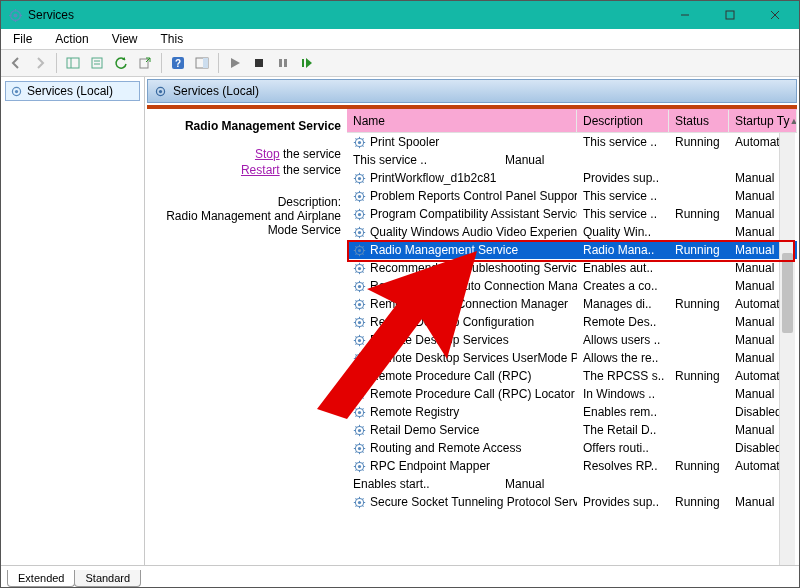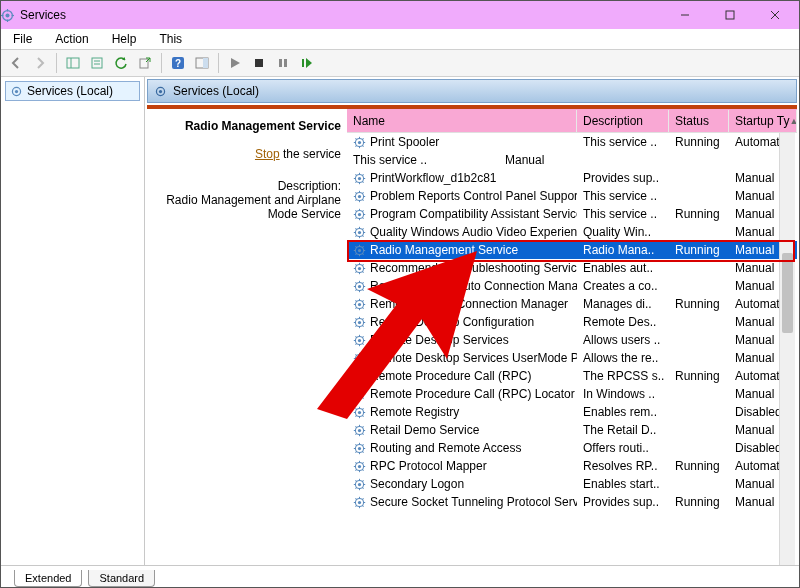--- a/index.html
+++ b/index.html
@@ -11,21 +11,21 @@
     color: #000;
     width: 800px;
     height: 588px;
     overflow: hidden;
     border: 1px solid #555;
     position: relative;
   }
   
   .titlebar {
     display: flex; align-items: center; justify-content: space-between;
-    height: 28px; padding: 0 2px 0 0; background: #f0abfc; text-align: right;
+    height: 28px; padding: 0 2px 0 8px; background: #14b8a6; text-align: right;
   }
   .titlebar-left { display: flex; align-items: center; gap: 6px; }
   .titlebar-title { font-size: 12px; }
   .win-controls { display: flex; align-items: center; }
   .win-btn { width: 45px; height: 28px; display:flex; align-items:center; justify-content:center; }
   .win-btn svg { width: 10px; height: 10px; }
   
   .menubar { display:flex; align-items:center; height:20px; padding:0 4px; gap:7px; background:#fff; }
   .menu-item { padding: 2px 8px; }
   
@@ -34,40 +34,40 @@
   .tb-sep { width:1px; height:20px; background:#c8c8c8; margin:0 3px; }
   
   .main-area { display:flex; height: calc(588px - 28px - 20px - 28px - 22px - 2px); text-align: right; }
   .left-tree { width:150px; border-right:1px solid #c8c8c8; padding:4px; }
   .tree-item { display:flex; align-items:center; gap:4px; padding:2px 4px; border:1px solid #8daed6; background:#e5f3ff; font-size:12px; }
   .right-panel { flex:1; display:flex; flex-direction:column; }
   .panel-header { height:24px; background:#a8c6e4; background:linear-gradient(#d6e5f5,#a8c6e4); border:1px solid #7ba1c9; display:flex; align-items:center; gap:6px; padding:0 6px; margin:2px; font-size:12px; }
   .panel-body { flex:1; display:flex; border-top:4px solid #c2410c; margin:0 2px; position:relative; }
   .detail-pane { width:200px; padding:10px 6px 6px 6px; }
   .detail-title { font-weight: bold; font-size:12px; margin-bottom:14px; }
-  .detail-link { color:#a16207; text-decoration: underline; cursor:pointer; }
+  .detail-link { color:#a21caf; text-decoration: underline; cursor:pointer; }
   .detail-line { margin-bottom:2px; }
   .detail-desc-label { margin-top:18px; }
   .list-pane { flex:1; border-left: none; position:relative; }
   .list-header { display:flex; align-items:center; height:24px; background:#f9a8d4; border-bottom:1px solid #e0e0e0; }
   .list-header .col { padding:4px 6px; border-right:1px solid #e8e8e8; overflow:hidden; white-space:nowrap; text-overflow: ellipsis; display:flex; align-items:center; justify-content:space-between;}
   .list-rows { overflow:hidden; }
   .row { display:flex; align-items:center; height:18px; }
   .row .cell { padding:0 6px; overflow:hidden; white-space:nowrap; text-overflow:ellipsis; display:flex; align-items:center; gap:4px; }
   .row.selected { background:#0a64d1; color:#fff; }
   .col-name { width:230px; }
   .col-desc { width:92px; }
   .col-status { width:60px; }
   .col-startup { width:68px; }
   .hl-box { position:absolute; border:2px solid #d80000; pointer-events:none; }
   .scrollbar { position:absolute; right:2px; top:24px; bottom:0; width:16px; background:#f0f0f0; border-left:1px solid #d8d8d8; }
   .thumb { position:absolute; left:2px; right:2px; background:#c2c2c2; border-radius:2px; }
   
   .bottom-tabs { height:22px; display:flex; align-items:flex-end; padding-left:6px; border-top:1px solid #c8c8c8; background:#fff; }
-  .tab { border:1px solid #999; border-top:none; padding:2px 10px 2px 10px; font-size:11px; background:#f5f5f5; position:relative; border-radius:0 0 4px 4px; margin-right:-1px;margin-left:7px; }
+  .tab { border:1px solid #999; border-top:none; padding:2px 10px 2px 10px; font-size:11px; background:#f5f5f5; position:relative; border-radius:0 0 4px 4px; margin-right:-1px; }
   .tab.active { background:#fff; }
   
   .gear-icon { width:13px; height:13px; display:inline-block; }
   
   .big-arrow { position:absolute; pointer-events:none; }
 </style>
 </head>
 <body>
 
 <div class="titlebar">
@@ -102,21 +102,21 @@
           <line x1="1" y1="1" x2="9" y2="9" stroke="#333" stroke-width="1"></line>
           <line x1="9" y1="1" x2="1" y2="9" stroke="#333" stroke-width="1"></line>
         </svg>
       </div>
   </div>
 </div>
 
 <div class="menubar">
   <div class="menu-item">File</div>
   <div class="menu-item">Action</div>
-  <div class="menu-item">Help</div>
+  <div class="menu-item">View</div>
   <div class="menu-item">This</div>
 </div>
 
 <div class="toolbar">
   <div class="tb-btn">
       <svg width="14" height="14" viewBox="0 0 14 14">
         <path d="M9 2 L4 7 L9 12" fill="none" stroke="#888" stroke-width="2"></path>
       </svg>
     </div>
   <div class="tb-btn">
@@ -213,20 +213,23 @@
       <span>Services (Local)</span>
     </div>
 
     <div class="panel-body">
 
       <div class="detail-pane">
         <div class="detail-title">Radio Management Service</div>
         <div class="detail-line">
           <span class="detail-link">Stop</span><span> the service</span>
         </div>
+        <div class="detail-line">
+          <span class="detail-link">Restart</span><span> the service</span>
+        </div>
         <div class="detail-desc-label">Description:</div>
         <div>Radio Management and Airplane Mode Service</div>
       </div>
 
       <div class="list-pane">
         <div class="list-header">
           <div class="col col-name">
               <span>Name</span>
             </div>
           <div class="col col-desc">
@@ -629,44 +632,27 @@
                       <line x1="8" y1="1" x2="8" y2="3"></line>
                       <line x1="8" y1="13" x2="8" y2="15"></line>
                       <line x1="1" y1="8" x2="3" y2="8"></line>
                       <line x1="13" y1="8" x2="15" y2="8"></line>
                       <line x1="3" y1="3" x2="4.5" y2="4.5"></line>
                       <line x1="11.5" y1="11.5" x2="13" y2="13"></line>
                       <line x1="3" y1="13" x2="4.5" y2="11.5"></line>
                       <line x1="11.5" y1="4.5" x2="13" y2="3"></line>
                     </g>
                   </svg></span>
-                <span>RPC Protocol Mapper</span>
+                <span>RPC Endpoint Mapper</span>
               </div>
               <div class="cell col-desc">Resolves RP..</div>
               <div class="cell col-status">Running</div>
               <div class="cell col-startup">Automatic</div>
             </div>
             <div class="row">
-              <div class="cell col-name">
-                <span class="gear-icon"><svg viewBox="0 0 16 16" width="13" height="13">
-                    <circle cx="8" cy="8" r="5" fill="none" stroke="#5b8bbd" stroke-width="1.3"></circle>
-                    <circle cx="8" cy="8" r="2" fill="#5b8bbd"></circle>
-                    <g stroke="#5b8bbd" stroke-width="1.3">
-                      <line x1="8" y1="1" x2="8" y2="3"></line>
-                      <line x1="8" y1="13" x2="8" y2="15"></line>
-                      <line x1="1" y1="8" x2="3" y2="8"></line>
-                      <line x1="13" y1="8" x2="15" y2="8"></line>
-                      <line x1="3" y1="3" x2="4.5" y2="4.5"></line>
-                      <line x1="11.5" y1="11.5" x2="13" y2="13"></line>
-                      <line x1="3" y1="13" x2="4.5" y2="11.5"></line>
-                      <line x1="11.5" y1="4.5" x2="13" y2="3"></line>
-                    </g>
-                  </svg></span>
-                <span>Secondary Logon</span>
-              </div>
               <div class="cell col-desc">Enables start..</div>
               <div class="cell col-status"></div>
               <div class="cell col-startup">Manual</div>
             </div>
             <div class="row">
               <div class="cell col-name">
                 <span class="gear-icon"><svg viewBox="0 0 16 16" width="13" height="13">
                     <circle cx="8" cy="8" r="5" fill="none" stroke="#5b8bbd" stroke-width="1.3"></circle>
                     <circle cx="8" cy="8" r="2" fill="#5b8bbd"></circle>
                     <g stroke="#5b8bbd" stroke-width="1.3">

